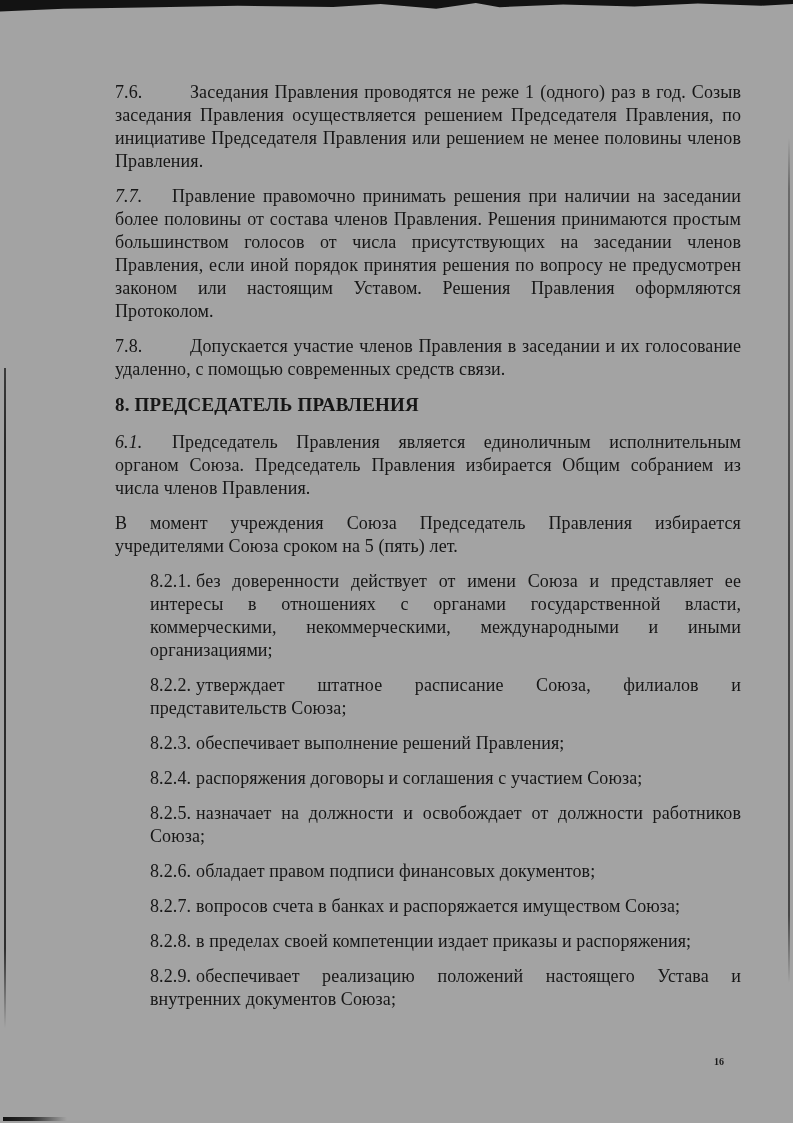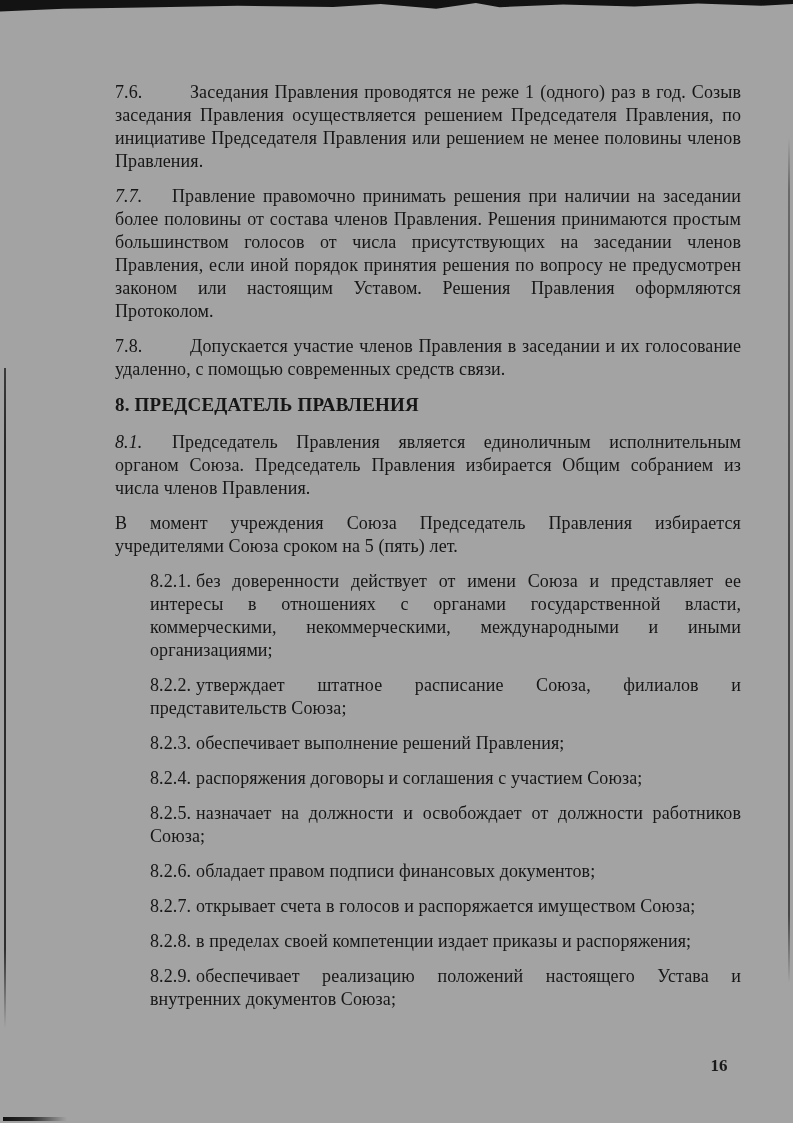--- a/index.html
+++ b/index.html
@@ -93,21 +93,21 @@
   }
   .subclauses .para { margin-bottom: 12px; }
   .sub-num { margin-right: 5px; }
 
   .page-number {
     position: absolute;
     left: 702px;
     top: 1056px;
     width: 34px;
     text-align: center;
-    font-size: 17px;
+    font-size: 10px;
     font-weight: bold;
     color: #1a1a1a;
   }
 </style>
 </head>
 <body>
 
 <div class="page">
 
   <div class="scan-top-band"></div>
@@ -126,21 +126,21 @@
     </p>
 
 
     <p class="para">
       <span class="num-tab tab-wide">7.8.</span><span>Допускается участие членов Правления в заседании и их голосование удаленно, с помощью современных средств связи.</span>
     </p>
 
     <h2 class="section-heading">8. ПРЕДСЕДАТЕЛЬ ПРАВЛЕНИЯ</h2>
 
     <p class="para">
-      <span class="num-tab tab-mid">8.1.</span><span>Председатель Правления является единоличным исполнительным органом Союза. Председатель Правления избирается Общим собранием из числа членов Правления.</span>
+      <span class="num-tab tab-mid">6.1.</span><span>Председатель Правления является единоличным исполнительным органом Союза. Председатель Правления избирается Общим собранием из числа членов Правления.</span>
     </p>
 
     <p class="para">
       <span>В момент учреждения Союза Председатель Правления избирается учредителями Союза сроком на 5 (пять) лет.</span>
     </p>
 
 
     <div class="subclauses">
       <p class="para">
         <span class="sub-num">8.2.1.</span><span>без доверенности действует от имени Союза и представляет ее интересы в отношениях с органами государственной власти, коммерческими, некоммерческими, международными и иными организациями;</span>
@@ -154,21 +154,21 @@
       <p class="para">
         <span class="sub-num">8.2.4.</span><span>распоряжения договоры и соглашения с участием Союза;</span>
       </p>
       <p class="para">
         <span class="sub-num">8.2.5.</span><span>назначает на должности и освобождает от должности работников Союза;</span>
       </p>
       <p class="para">
         <span class="sub-num">8.2.6.</span><span>обладает правом подписи финансовых документов;</span>
       </p>
       <p class="para">
-        <span class="sub-num">8.2.7.</span><span>открывает счета в голосов и распоряжается имуществом Союза;</span>
+        <span class="sub-num">8.2.7.</span><span>вопросов счета в банках и распоряжается имуществом Союза;</span>
       </p>
       <p class="para">
         <span class="sub-num">8.2.8.</span><span>в пределах своей компетенции издает приказы и распоряжения;</span>
       </p>
       <p class="para">
         <span class="sub-num">8.2.9.</span><span>обеспечивает реализацию положений настоящего Устава и внутренних документов Союза;</span>
       </p>
     </div>
 
   </div>

